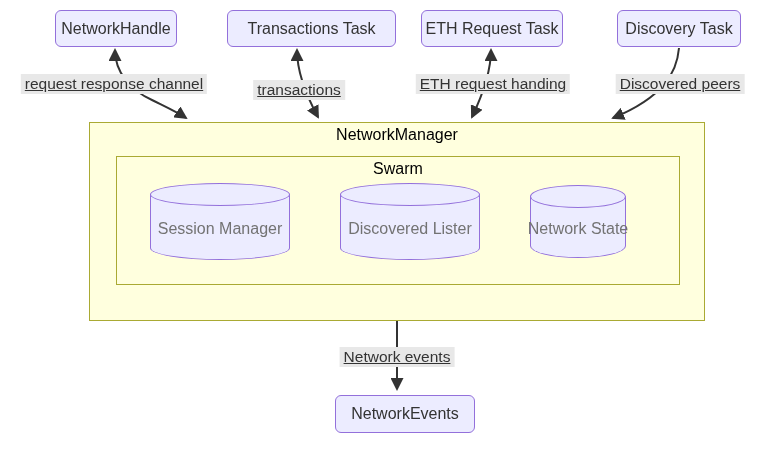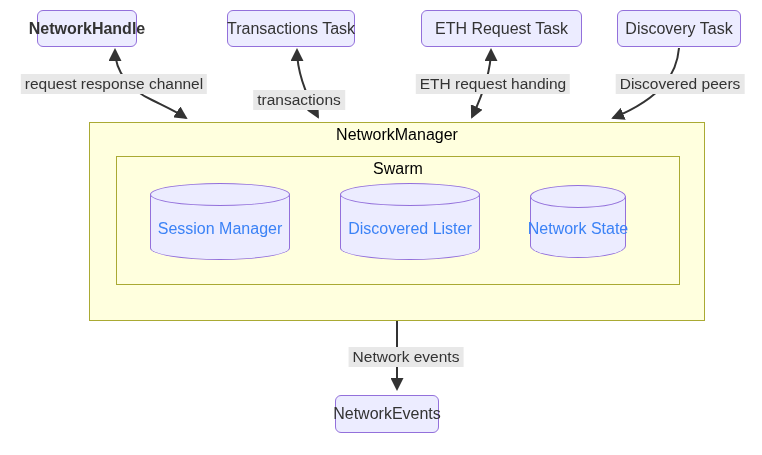--- a/index.html
+++ b/index.html
@@ -60,33 +60,34 @@
     border-radius: 50%;
     box-sizing: border-box;
   }
   .cyl-label {
     position: absolute;
     left: 0; right: 0; top: 23px; bottom: 8px;
     display: flex;
     align-items: center;
     justify-content: center;
     font-size: 16px;
-    color: #3b82f6;
+    color: #737373;
     white-space: nowrap;
   }
   
   .edge-label {
     position: absolute;
     transform: translateX(-50%);
     background: #e8e8e8;
     padding: 1px 4px;
     font-size: 15.5px;
     color: #333333;
     white-space: nowrap;
     z-index: 6;
+    text-decoration: underline;
   }
   #edge-layer {
     position: absolute;
     left: 0; top: 0;
     z-index: 4;
   }
   .layer-clusters { z-index: 1; }
   .layer-nodes { z-index: 5; }
 </style>
 </head>
@@ -108,38 +109,38 @@
       </marker>
     </defs>
     <path d="M 115,50 C 115,72 130,90 152,100 C 166,107 177,112 186,118" fill="none" stroke="#333333" stroke-width="2" marker-start="url(#arrow)" marker-end="url(#arrow)"></path>
     <path d="M 297,50 C 297,72 306,95 318,117" fill="none" stroke="#333333" stroke-width="2" marker-start="url(#arrow)" marker-end="url(#arrow)"></path>
     <path d="M 491,50 C 491,72 482,96 472,117" fill="none" stroke="#333333" stroke-width="2" marker-start="url(#arrow)" marker-end="url(#arrow)"></path>
     <path d="M 679,48 C 677,72 664,97 613,118" fill="none" stroke="#333333" stroke-width="2" marker-end="url(#arrow)"></path>
     <path d="M 397,321 L 397,389" fill="none" stroke="#333333" stroke-width="2" marker-end="url(#arrow)"></path>
   </svg>
 
   <div class="edge-label" style="left:114px; top:74px;">request response channel</div>
-  <div class="edge-label" style="left:299px; top:90px;">transactions</div>
+  <div class="edge-label" style="left:299px; top:80px;">transactions</div>
   <div class="edge-label" style="left:493px; top:74px;">ETH request handing</div>
   <div class="edge-label" style="left:680px; top:74px;">Discovered peers</div>
-  <div class="edge-label" style="left:397px; top:347px;margin-left:9px;">Network events</div>
+  <div class="edge-label" style="left:397px; top:347px;">Network events</div>
 
-  <div class="node layer-nodes" style="left:37px; top:10px; width:100px; height:37px;font-weight:bold;">
+  <div class="node layer-nodes" style="left:55px; top:10px; width:122px; height:37px;">
     <span>NetworkHandle</span>
   </div>
-  <div class="node layer-nodes" style="left:227px; top:10px; width:128px; height:37px;">
+  <div class="node layer-nodes" style="left:227px; top:10px; width:169px; height:37px;">
     <span>Transactions Task</span>
   </div>
-  <div class="node layer-nodes" style="left:421px; top:10px; width:161px; height:37px;">
+  <div class="node layer-nodes" style="left:421px; top:10px; width:142px; height:37px;">
     <span>ETH Request Task</span>
   </div>
   <div class="node layer-nodes" style="left:617px; top:10px; width:124px; height:37px;">
     <span>Discovery Task</span>
   </div>
-  <div class="node layer-nodes" style="left:335px; top:395px; width:104px; height:38px;">
+  <div class="node layer-nodes" style="left:335px; top:395px; width:140px; height:38px;">
     <span>NetworkEvents</span>
   </div>
 
   <div class="cylinder layer-nodes" style="left:150px; top:183px; width:140px; height:77px;">
     <div class="cyl-body"></div>
     <div class="cyl-top"></div>
     <div class="cyl-label">Session Manager</div>
   </div>
   <div class="cylinder layer-nodes" style="left:340px; top:183px; width:140px; height:77px;">
     <div class="cyl-body"></div>

